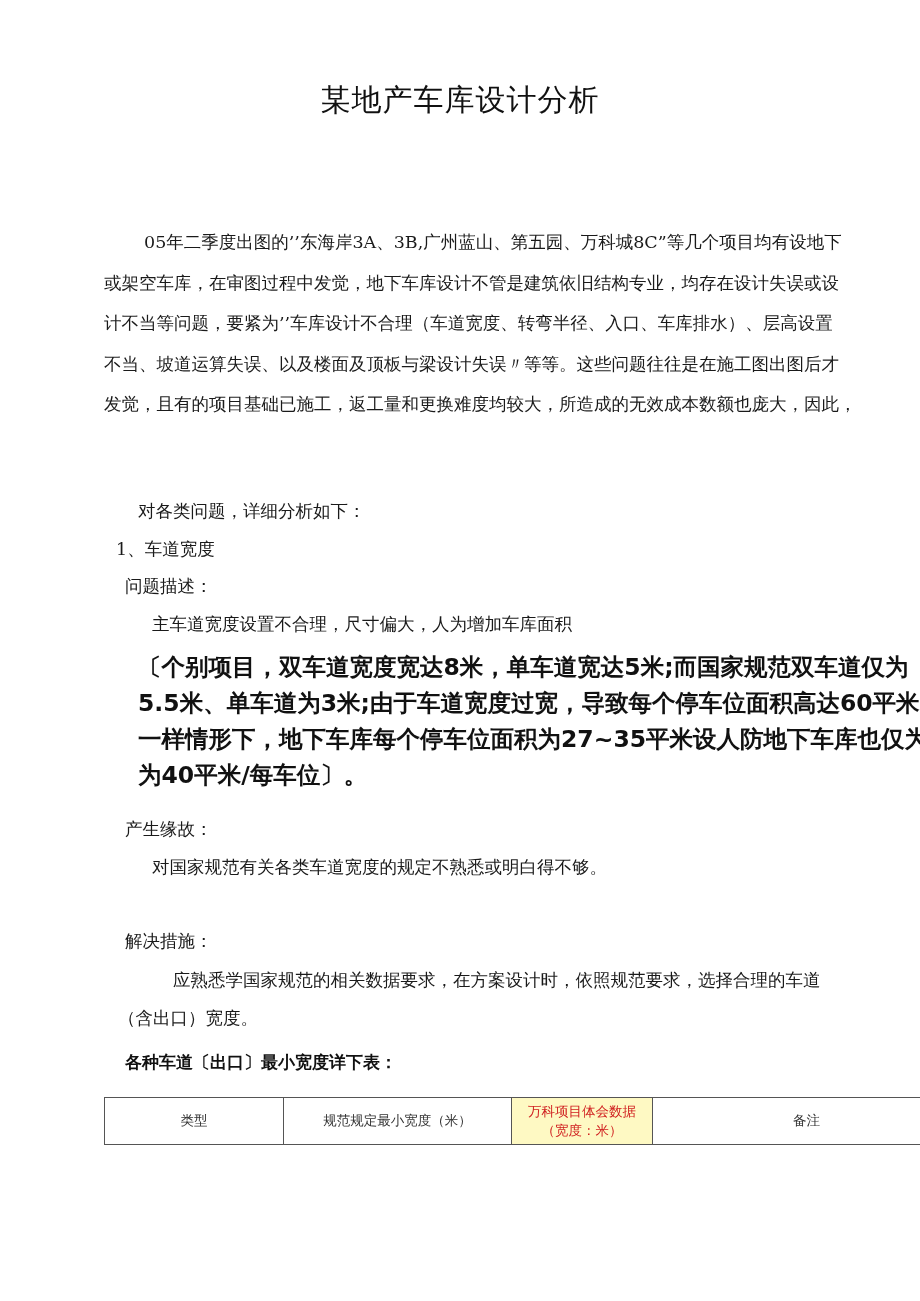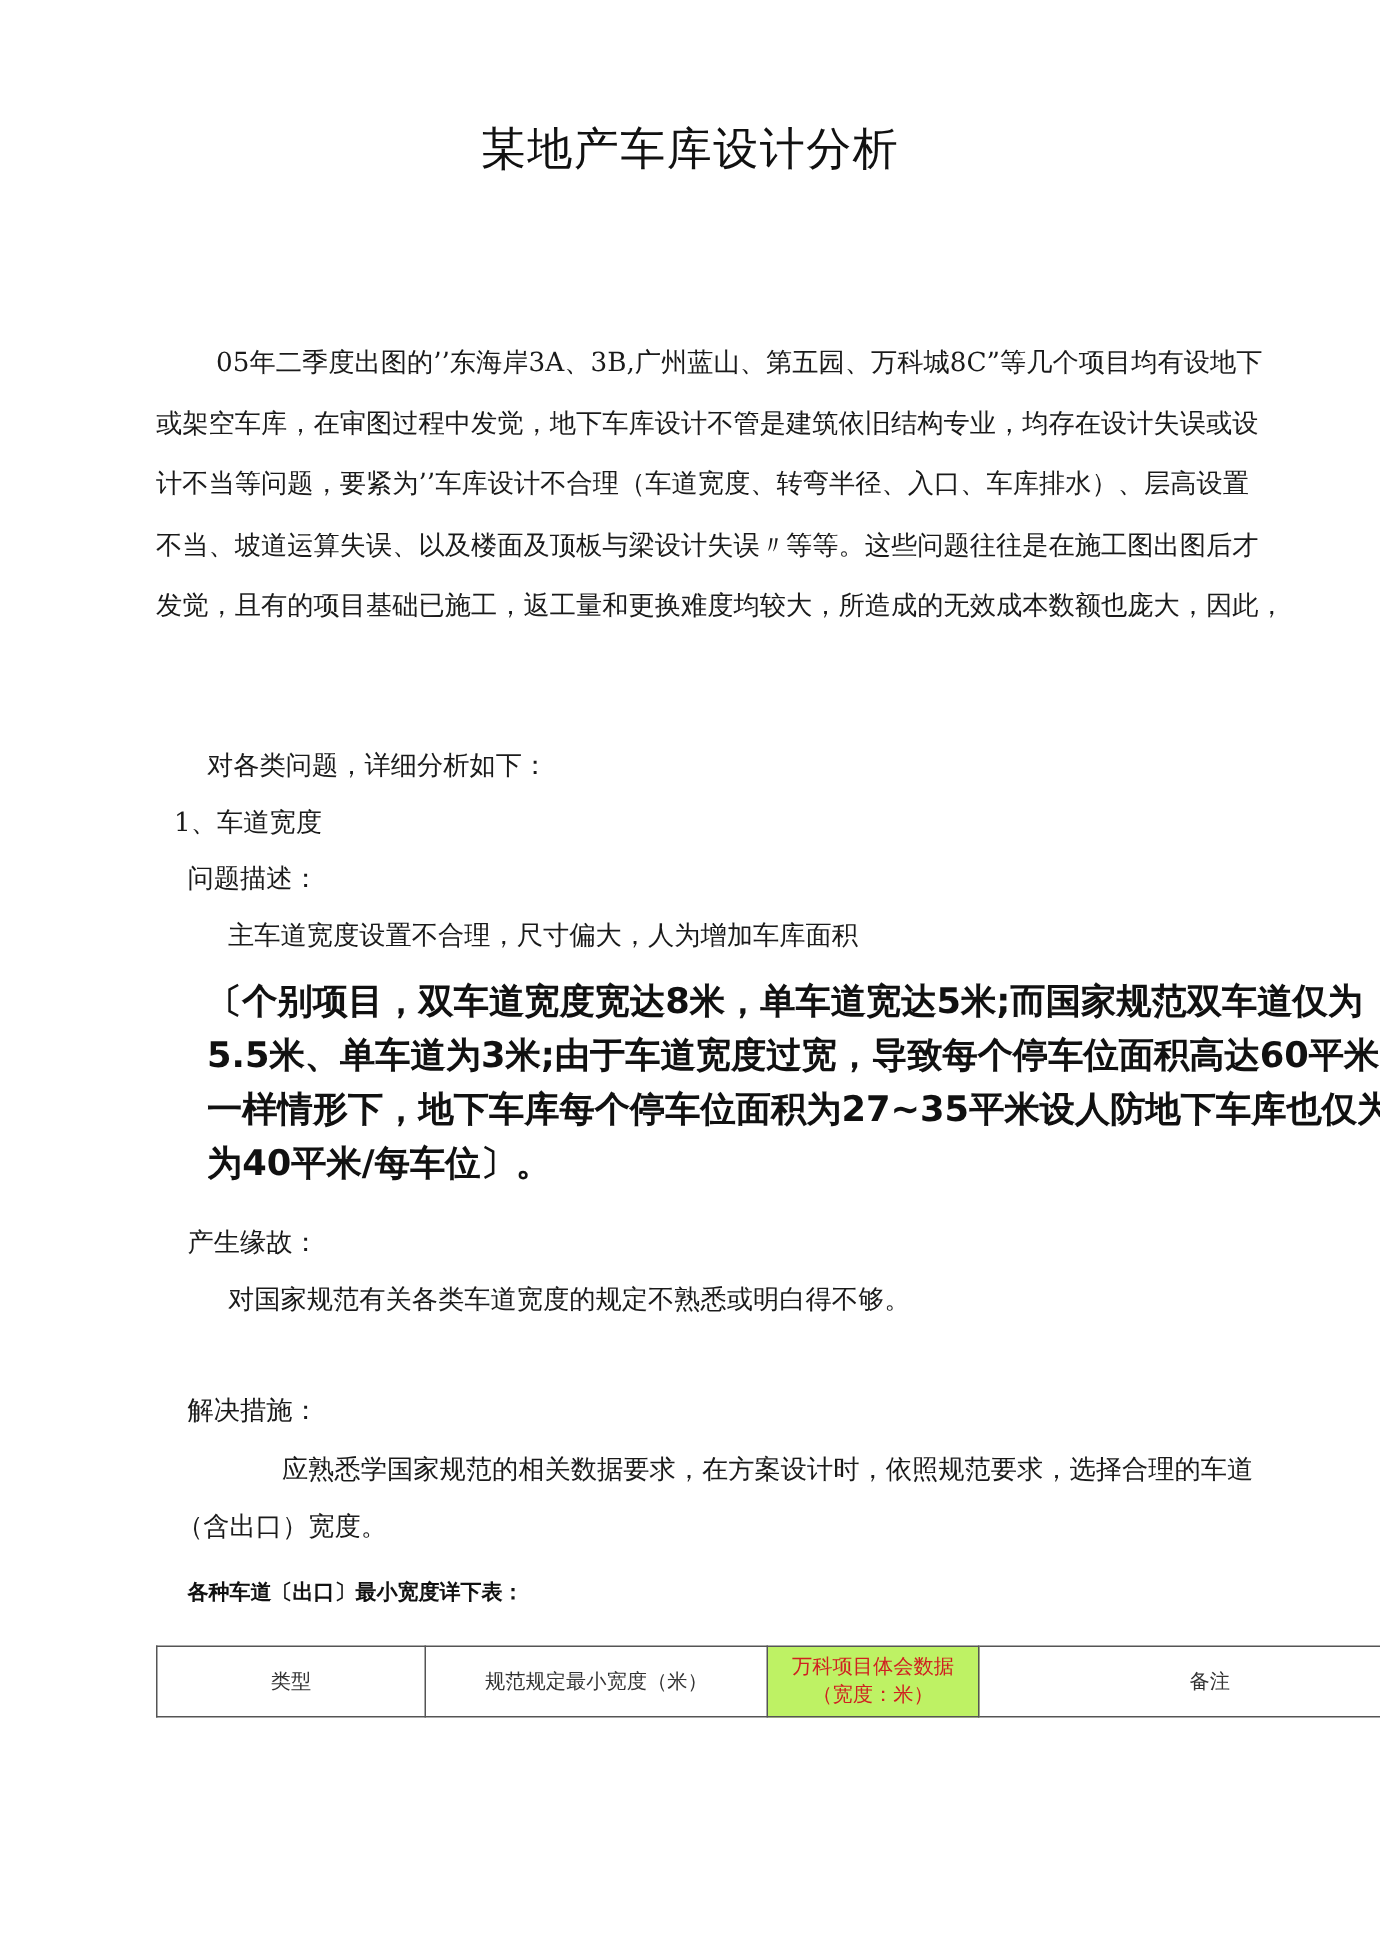--- a/index.html
+++ b/index.html
@@ -56,21 +56,21 @@
       color: #111;
       font-family: "DejaVu Sans", "Liberation Sans", sans-serif;
       margin: 0;
       text-align: justify;
     }
     .emph-line { display: block; white-space: nowrap; }
     .table-heading {
       position: absolute;
       left: 125px;
       top: 1050px;
-      font-size: 14px;
+      font-size: 17px;
       font-weight: bold;
       line-height: 24px;
       font-family: "DejaVu Sans", "Liberation Sans", sans-serif;
       color: #111;
     }
     table.widths {
       position: absolute;
       left: 104px;
       top: 1097px;
       width: 857px;
@@ -79,21 +79,21 @@
     }
     table.widths td {
       border: 1px solid #555;
       height: 46px;
       padding: 0;
       text-align: center;
       vertical-align: middle;
       color: #333;
     }
     table.widths td.highlight {
-      background: #bef264;
+      background: #fef9c3;
       color: #d02020;
       line-height: 19px;
     }
   </style>
 </head>
 <body>
 
 <div>
 
   <div class="page-title">某地产车库设计分析</div>
@@ -120,21 +120,21 @@
     <span class="emph-line">一样情形下，地下车库每个停车位面积为27~35平米设人防地下车库也仅为</span>
     <span class="emph-line">为40平米/每车位〕。</span>
   </div>
 
   <div class="line" style="left:125px; top:817px;">产生缘故：</div>
 
   <div class="line" style="left:152px; top:855px;">对国家规范有关各类车道宽度的规定不熟悉或明白得不够。</div>
 
   <div class="line" style="left:125px; top:929px;">解决措施：</div>
 
-  <div class="line" style="left:188px; top:968px;">应熟悉学国家规范的相关数据要求，在方案设计时，依照规范要求，选择合理的车道</div>
+  <div class="line" style="left:173px; top:968px;">应熟悉学国家规范的相关数据要求，在方案设计时，依照规范要求，选择合理的车道</div>
 
   <div class="line" style="left:118px; top:1006px;">（含出口）宽度。</div>
 
   <div class="table-heading">各种车道〔出口〕最小宽度详下表：</div>
 
   <table class="widths">
     <tbody>
         <tr>
       <td style="width:178px;">类型</td>
       <td style="width:227px;">规范规定最小宽度（米）</td>

